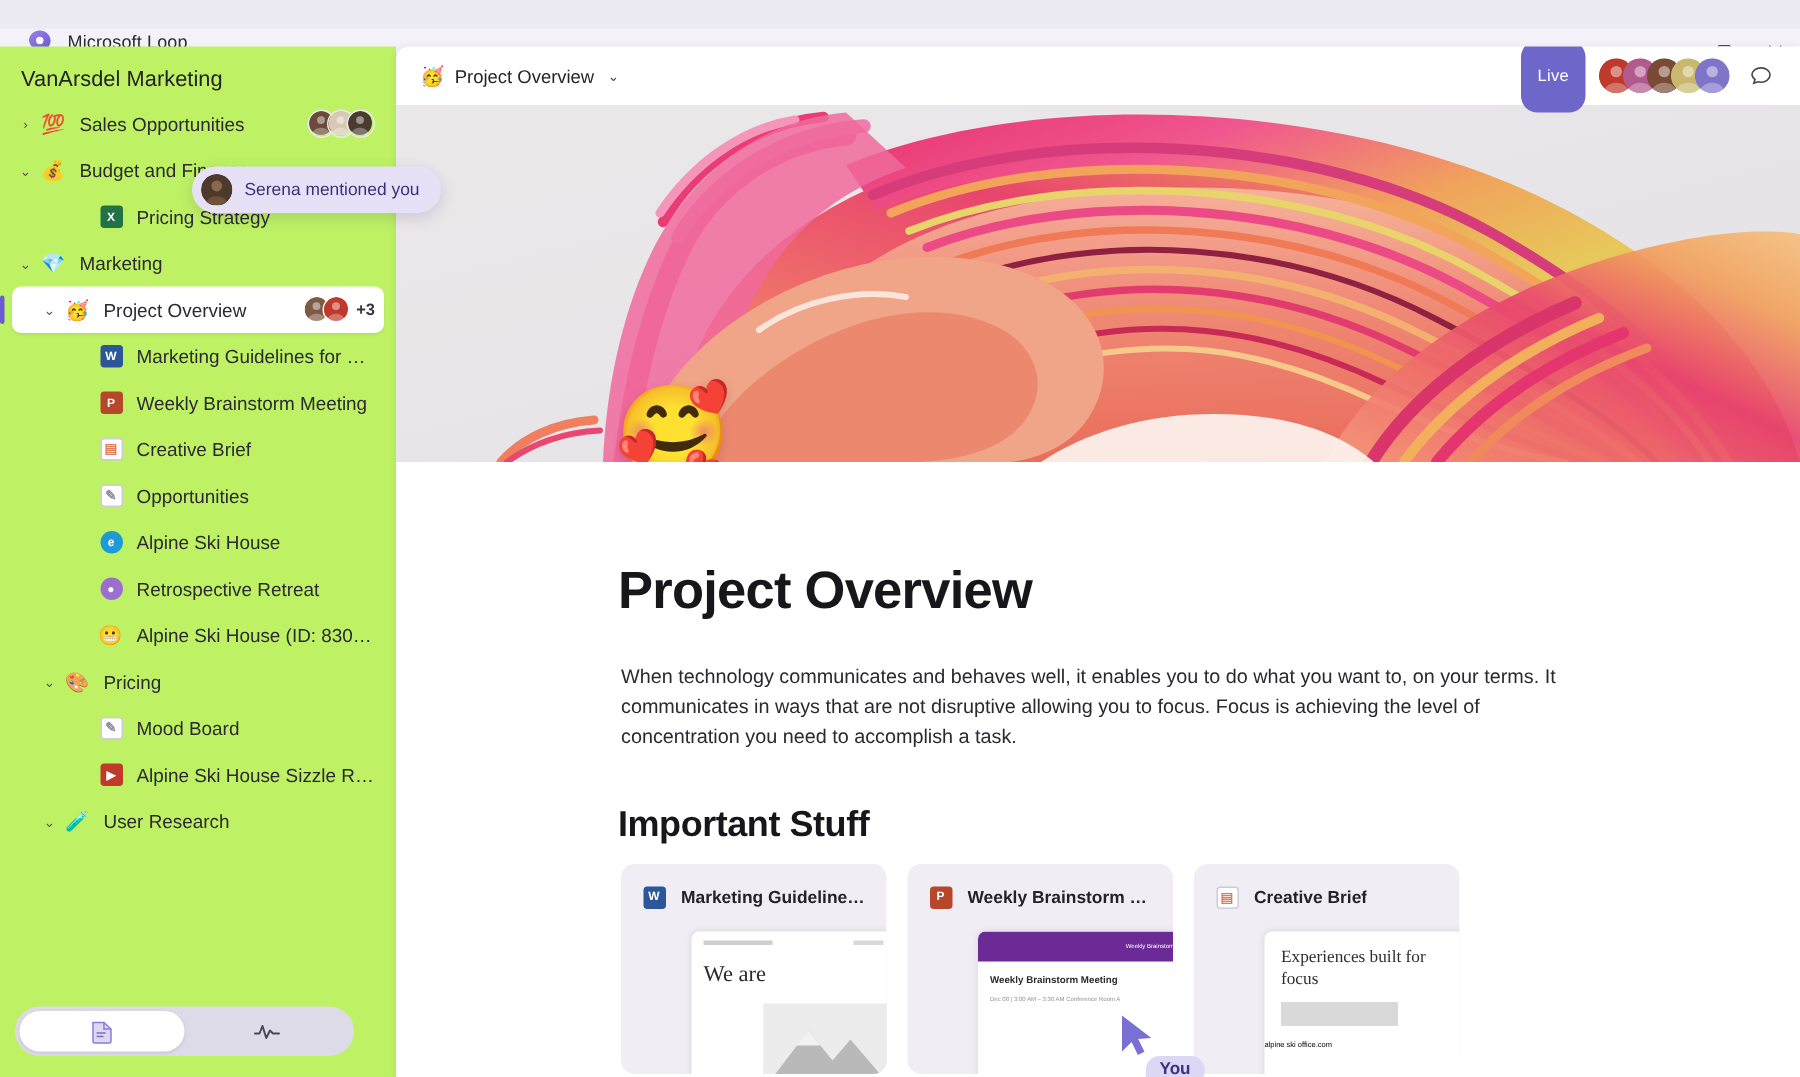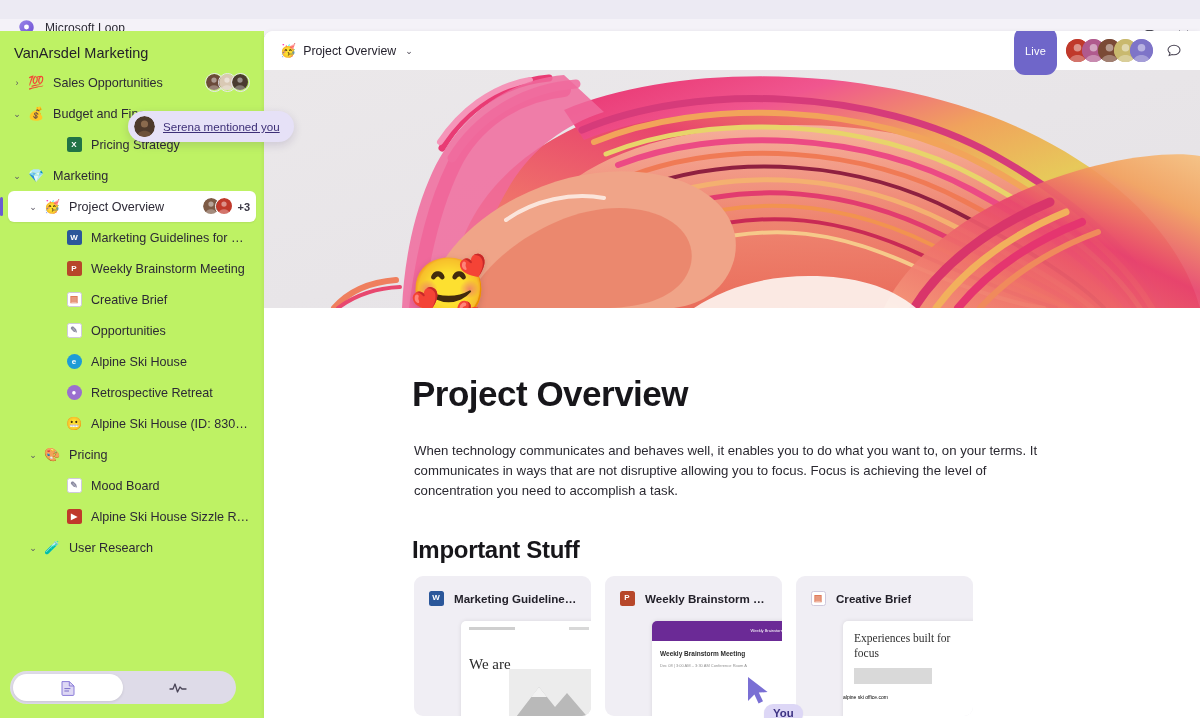--- a/index.html
+++ b/index.html
@@ -134,21 +134,21 @@
     display: flex; align-items: center;
     padding: 0 14px 0 6px;
     box-shadow: 0 3px 10px rgba(40,20,90,.15);
     z-index: 40;
   }
   .toast .tface {
     width: 21px; height: 21px; border-radius: 50%; overflow: hidden;
     margin-right: 8px; flex: none;
   }
   .toast .ttext {
-    font-size: 11.6px; color: #3d2f77; white-space: nowrap; text-decoration: underline;
+    font-size: 11.6px; color: #3d2f77; white-space: nowrap;
   }
 
   
   .footer-toggle {
     position: absolute; left: 10px; bottom: 14px;
     width: 226px; height: 33px;
     background: #dedbe8; border-radius: 17px;
     display: flex; padding: 3px;
   }
   .ft-seg {
@@ -284,21 +284,21 @@
     border-radius: 5px 0 0 0;
     box-shadow: 0 0 4px rgba(0,0,0,.10);
     overflow: hidden;
     font-size: 5px;
   }
   .prev-word { padding: 6px 8px; }
   .prev-word .hdr { display:flex; justify-content: space-between; }
   .prev-word .hdr .l { width: 46px; height: 3px; background: #cfcfcf; }
   .prev-word .hdr .r { width: 20px; height: 3px; background: #d8d8d8; }
   .prev-word .bigtext {
-    margin-top: 26px; font-family: "Liberation Serif", serif;
+    margin-top: 12px; font-family: "Liberation Serif", serif;
     font-size: 15px; color: #2b2b2b;
   }
   .prev-word .mtn {
     position: absolute; right: 2px; bottom: 0px;
     width: 86px; height: 52px;
     background: linear-gradient(180deg,#eee 0%,#e2e2e2 100%);
   }
   .prev-ppt .bar { height: 20px; background: #6b2a96; }
   .prev-ppt .bar .bt {
     float: right; font-size: 4px; color: #fff; padding: 7px 4px 0 0;

